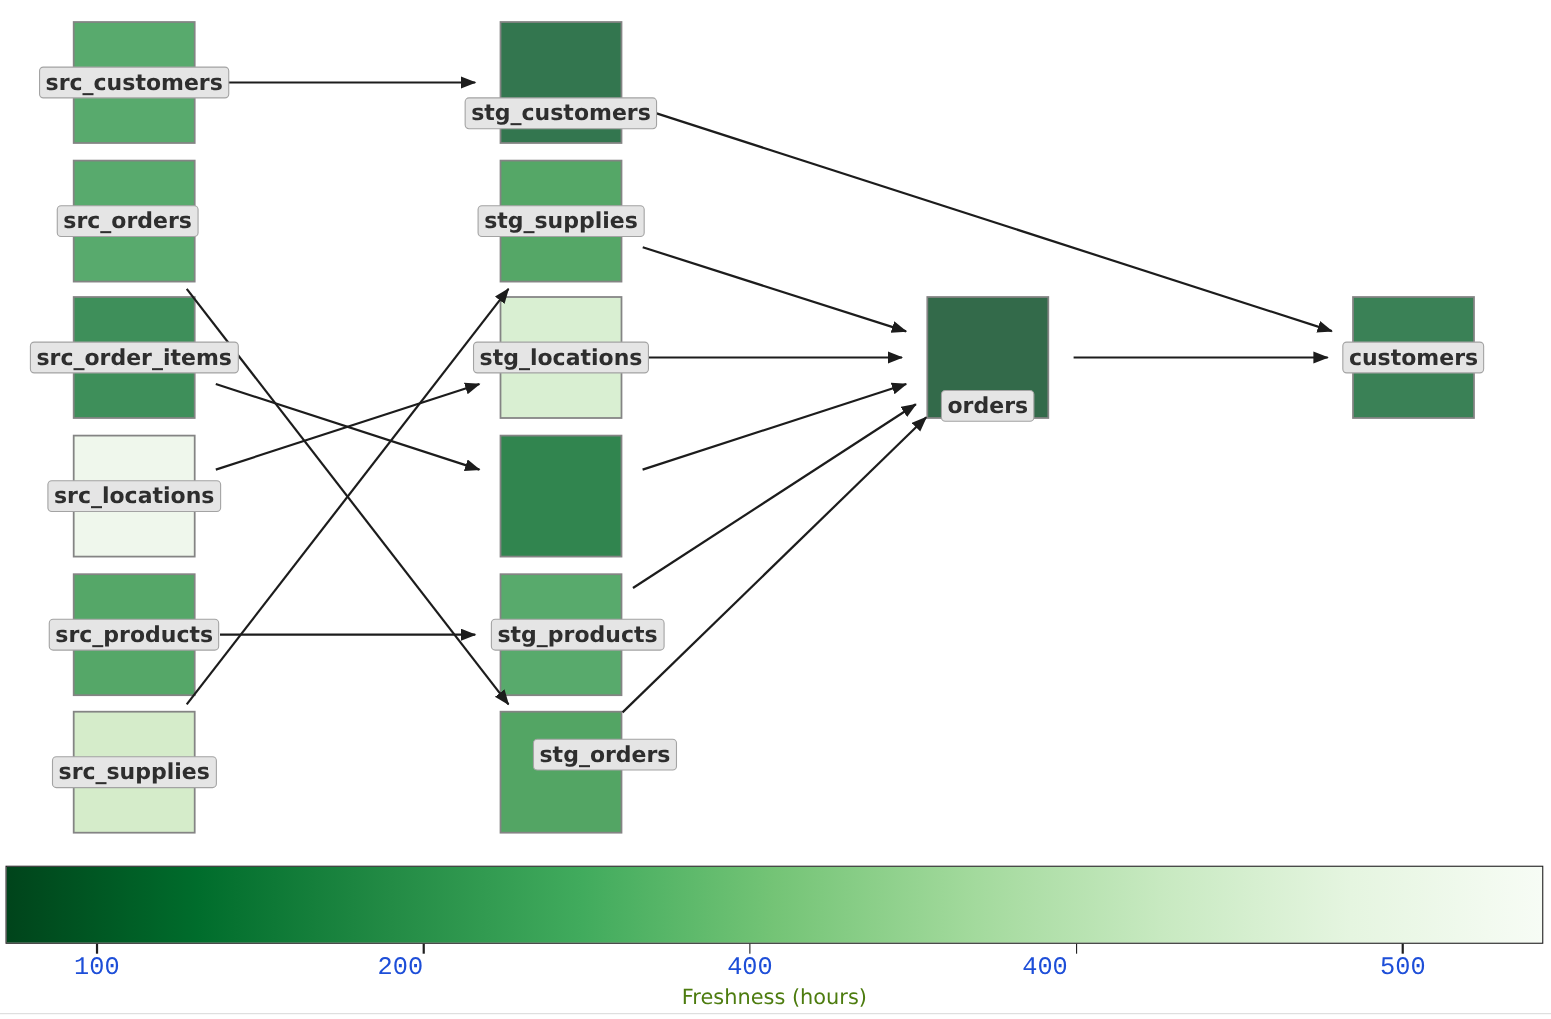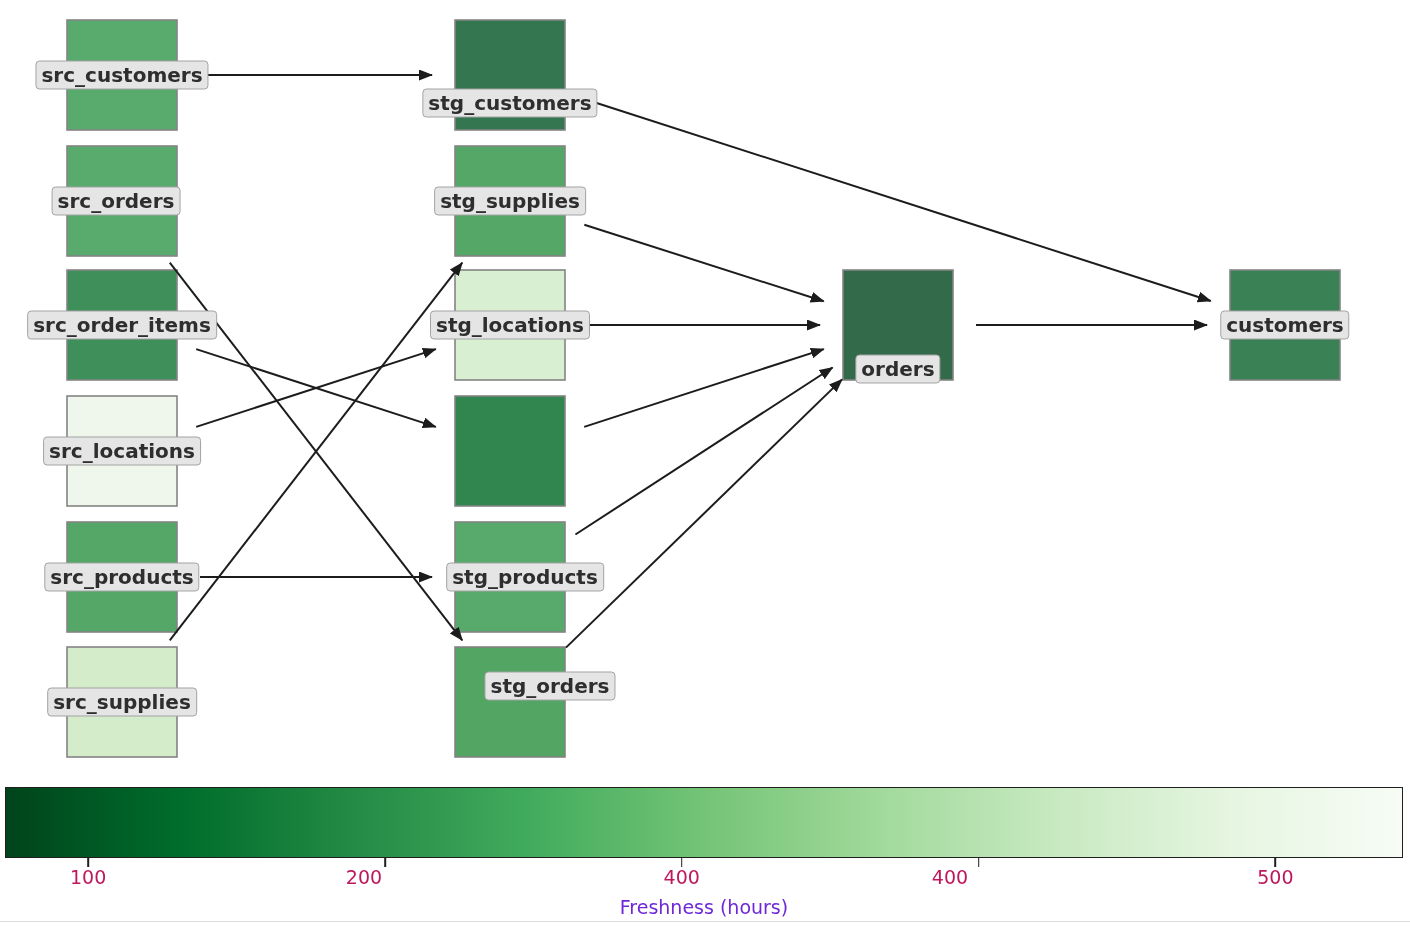--- a/index.html
+++ b/index.html
@@ -47,30 +47,31 @@
     position: absolute;
     top: 858px;
     width: 1.6px; height: 9px;
     background: #1f1f1f;
     transform: translateX(-50%);
   }
   .cb-tick-label {
     position: absolute;
     top: 866px;
     transform: translateX(-50%);
-    font-size: 19px;
-    color: #be185d;
+    font-size: 23px;
+    color: #1d4ed8;
+    font-family: Liberation Mono, monospace;
   }
   #cb-axis-label {
     position: absolute;
     left: 5px; top: 896px;
     width: 1398px;
     text-align: center;
     font-size: 19px;
-    color: #6d28d9;
+    color: #4d7c0f;
   }
   #figure-bottom-rule {
     position: absolute;
     left: 0; top: 921px;
     width: 100%; height: 1px;
     background: #dcdcdc;
   }
 </style>
 </head>
 <body>

